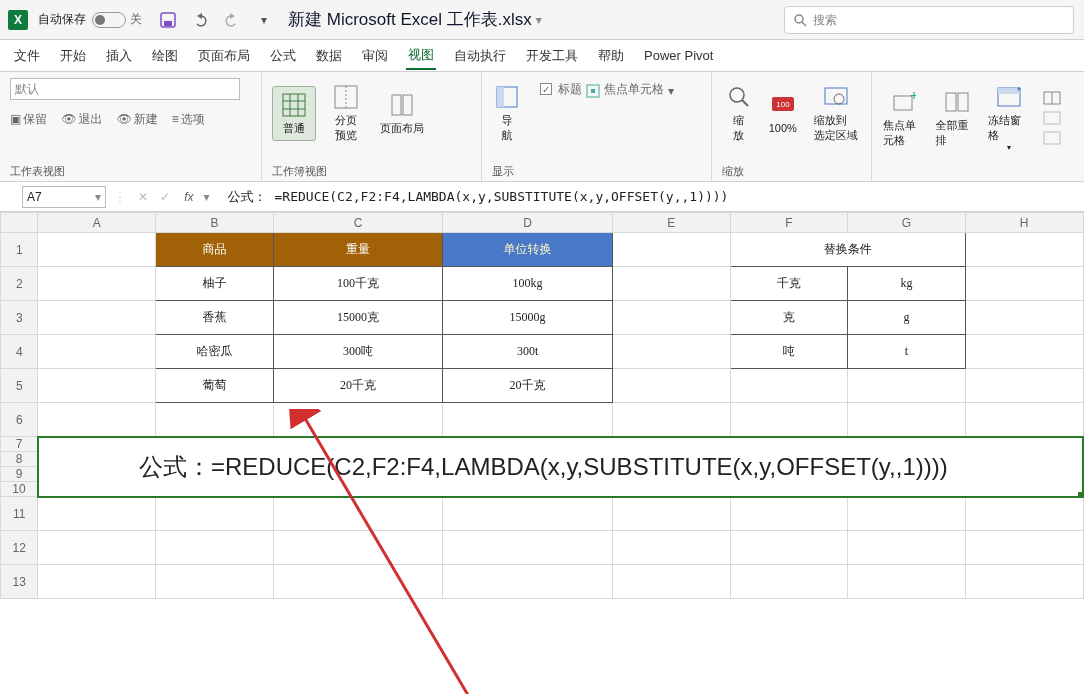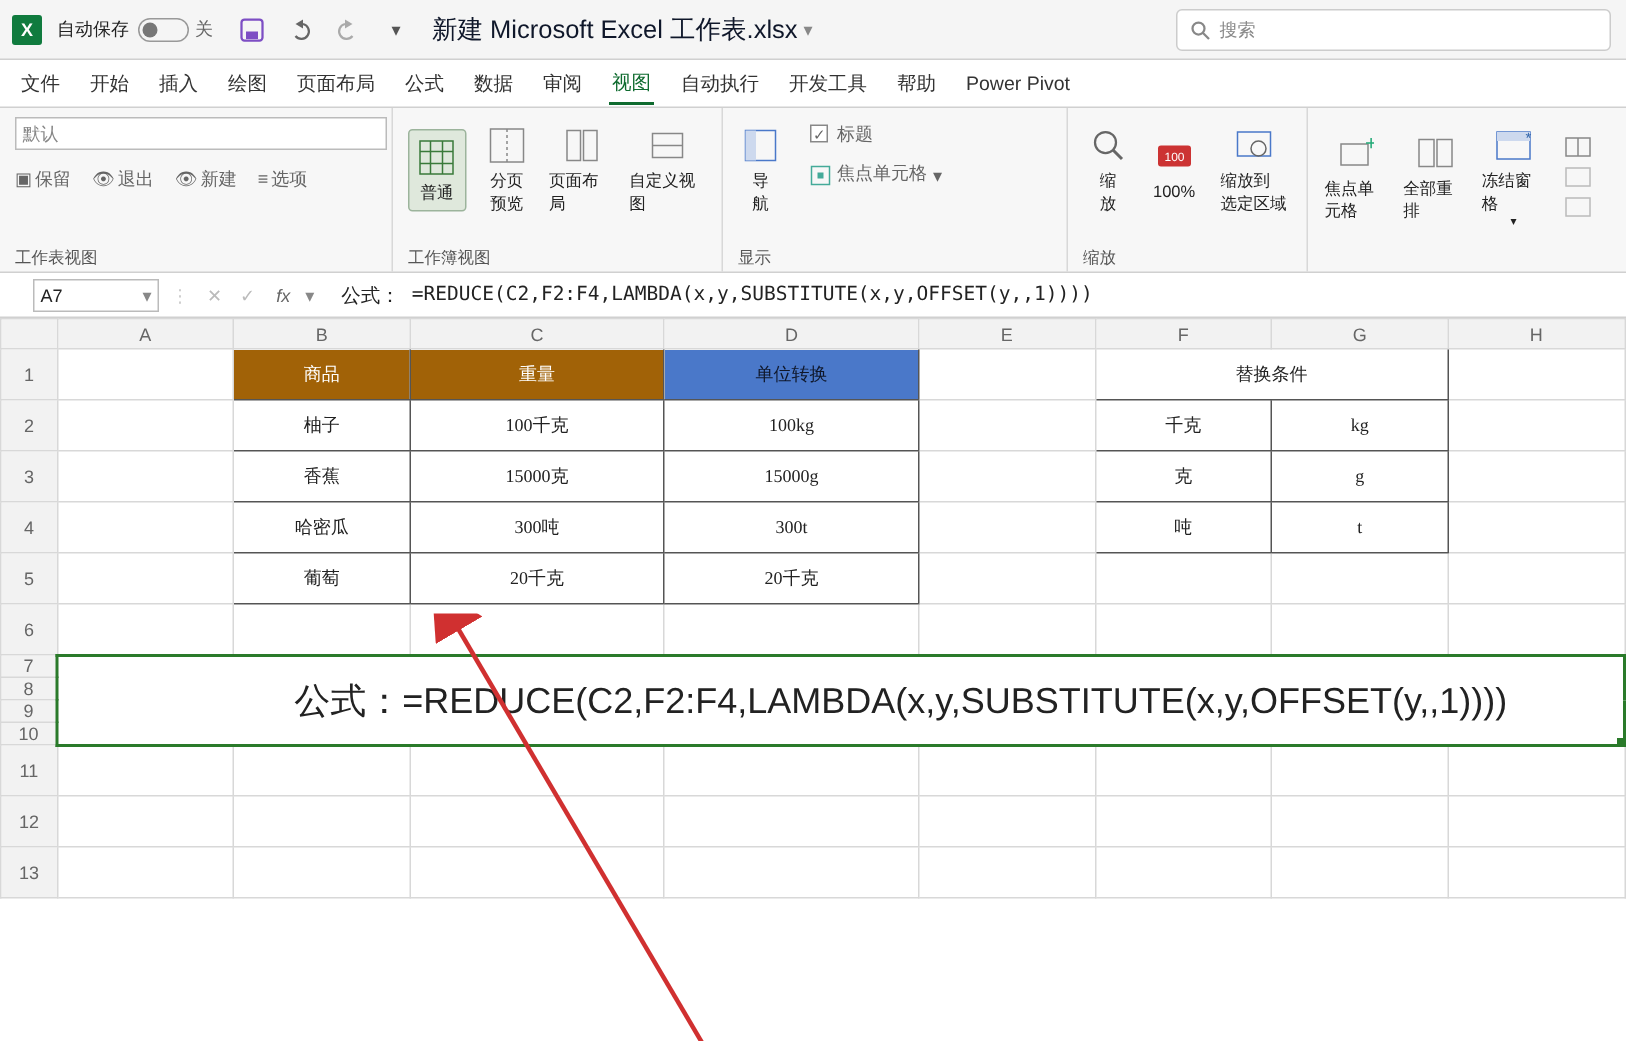--- a/index.html
+++ b/index.html
@@ -17,42 +17,42 @@
     .tabs{height:32px;background:#fff;display:flex;align-items:center;padding:0 12px;gap:16px;border-bottom:1px solid #d0d0d0}
     .tabs .tab{font-size:13px;padding:4px 2px;color:#333;cursor:pointer}
     .tabs .tab.active{color:#0f6b2f;border-bottom:2px solid #0f6b2f;font-weight:500}
     .ribbon{height:110px;background:#f7f7f7;border-bottom:1px solid #d0d0d0;display:flex;align-items:stretch}
     .rgroup{border-right:1px solid #d8d8d8;padding:6px 10px 2px;display:flex;flex-direction:column;justify-content:space-between}
     .rgroup .label{font-size:11px;color:#555;margin-top:4px}
     .rrow{display:flex;align-items:center;gap:8px}
     .bigbtn{display:flex;flex-direction:column;align-items:center;width:44px;padding:4px 0;font-size:11px;border:1px solid transparent;border-radius:3px}
     .bigbtn.active{background:#dfe8dc;border-color:#9cb49c}
     .bigicon{width:28px;height:28px;margin-bottom:2px;display:flex;align-items:center;justify-content:center}
-    .view-select{width:248px;height:22px;border:1px solid #bbb;background:#fff;font-size:12px;padding:0 4px;color:#888}
+    .view-select{width:230px;height:22px;border:1px solid #bbb;background:#fff;font-size:12px;padding:0 4px;color:#888}
     .smallrow{display:flex;align-items:center;gap:6px;font-size:12px;color:#666;height:22px}
     .cb{width:12px;height:12px;border:1px solid #888;background:#fff;display:inline-block}
     .cb.checked::after{content:"✓";font-size:10px;position:relative;top:-2px;left:1px}
     .fbar{height:30px;background:#fff;border-bottom:1px solid #d0d0d0;display:flex;align-items:center;padding:0 22px;gap:4px}
     .namebox{width:84px;height:22px;border:1px solid #bbb;font-size:12px;padding:0 4px;display:flex;align-items:center;justify-content:space-between}
     .fx{font-style:italic;font-family:Liberation Sans, sans-serif;color:#666;margin:0 6px}
     .flabel{margin-right:4px;font-size:13px}
     .finput{font-size:13px;font-family:Consolas,monospace;color:#222}
     .sheet{position:relative}
     table.grid{border-collapse:collapse;table-layout:fixed}
     table.grid th,table.grid td{border:1px solid #d8d8d8;font-size:12px;text-align:center;vertical-align:middle;overflow:hidden}
     table.grid thead th{background:#f2f2f2;color:#666;font-weight:normal;height:20px}
     table.grid tbody th{background:#f2f2f2;color:#666;font-weight:normal;width:38px}
     td{height:34px}
     .sel{border:2px solid #2a7a2a!important}
     .corner{width:38px;background:#eee}
     .h-orange{background:#a16207;color:#fff;font-size:20px}
-    .h-blue{background:#4a78c9;color:#0f172a;font-size:20px}
+    .h-blue{background:#4a78c9;color:#fef9c3;font-size:20px}
     .cell-b{border:1px solid #555!important;font-size:18px;font-family:"Microsoft YaHei"}
     .cell-title{font-size:20px}
-    .formula-text{font-family:"Microsoft YaHei","Arial";font-size:24px;text-align:center;padding-left:80px;white-space:nowrap}
+    .formula-text{font-family:"Microsoft YaHei","Arial";font-size:24px;text-align:left;padding-left:100px;white-space:nowrap}
     svg{display:block}
     .arrow-overlay{position:absolute;left:188px;top:197px;pointer-events:none}
   </style>
 </head>
 <body>
 
 <div class="titlebar">
   <div class="logo">X</div>
   <span class="autosave">自动保存</span>
   <span class="toggle">
@@ -146,45 +146,36 @@
         </div>
       <div class="bigbtn" style="width:52px">
           <div class="bigicon">
             <svg width="24" height="24">
               <rect x="2" y="2" width="9" height="20" fill="none" stroke="#888"></rect>
               <rect x="13" y="2" width="9" height="20" fill="none" stroke="#888"></rect>
             </svg>
           </div>
           <span>页面布局</span>
         </div>
-      <div class="bigbtn" style="width:60px">
-          <div class="bigicon">
-            <svg width="24" height="24">
-              <rect x="2" y="4" width="20" height="16" fill="none" stroke="#888"></rect>
-              <line x1="2" y1="12" x2="22" y2="12" stroke="#888"></line>
-            </svg>
-          </div>
-          <span>自定义视图</span>
-        </div>
     </div>
     <div class="label">工作簿视图</div>
   </div>
   <div class="rgroup" style="width:230px">
     <div class="rrow" style="align-items:flex-start">
       <div class="bigbtn" style="width:30px">
           <div class="bigicon">
             <svg width="22" height="22">
               <rect x="1" y="1" width="20" height="20" fill="none" stroke="#4a78c9"></rect>
               <rect x="1" y="1" width="7" height="20" fill="#cdd9ee"></rect>
             </svg>
           </div>
           <span style="white-space:pre">导
 航</span>
         </div>
-      <div style="display:flex;flex-direction:column;gap:4px;margin-left:10px">
+      <div style="display:flex;flex-direction:row;gap:4px;margin-left:10px">
         <div class="smallrow">
             <span class="cb checked"></span>
             <span>标题</span>
           </div>
         <div class="smallrow">
             <span style="display:flex;align-items:flex-end;gap:4px"><svg width="14" height="14">
                 <rect x="1" y="1" width="12" height="12" fill="none" stroke="#4a9"></rect>
                 <rect x="5" y="5" width="4" height="4" fill="#4a9"></rect>
               </svg><span>焦点单元格</span> ▾</span>
           </div>

